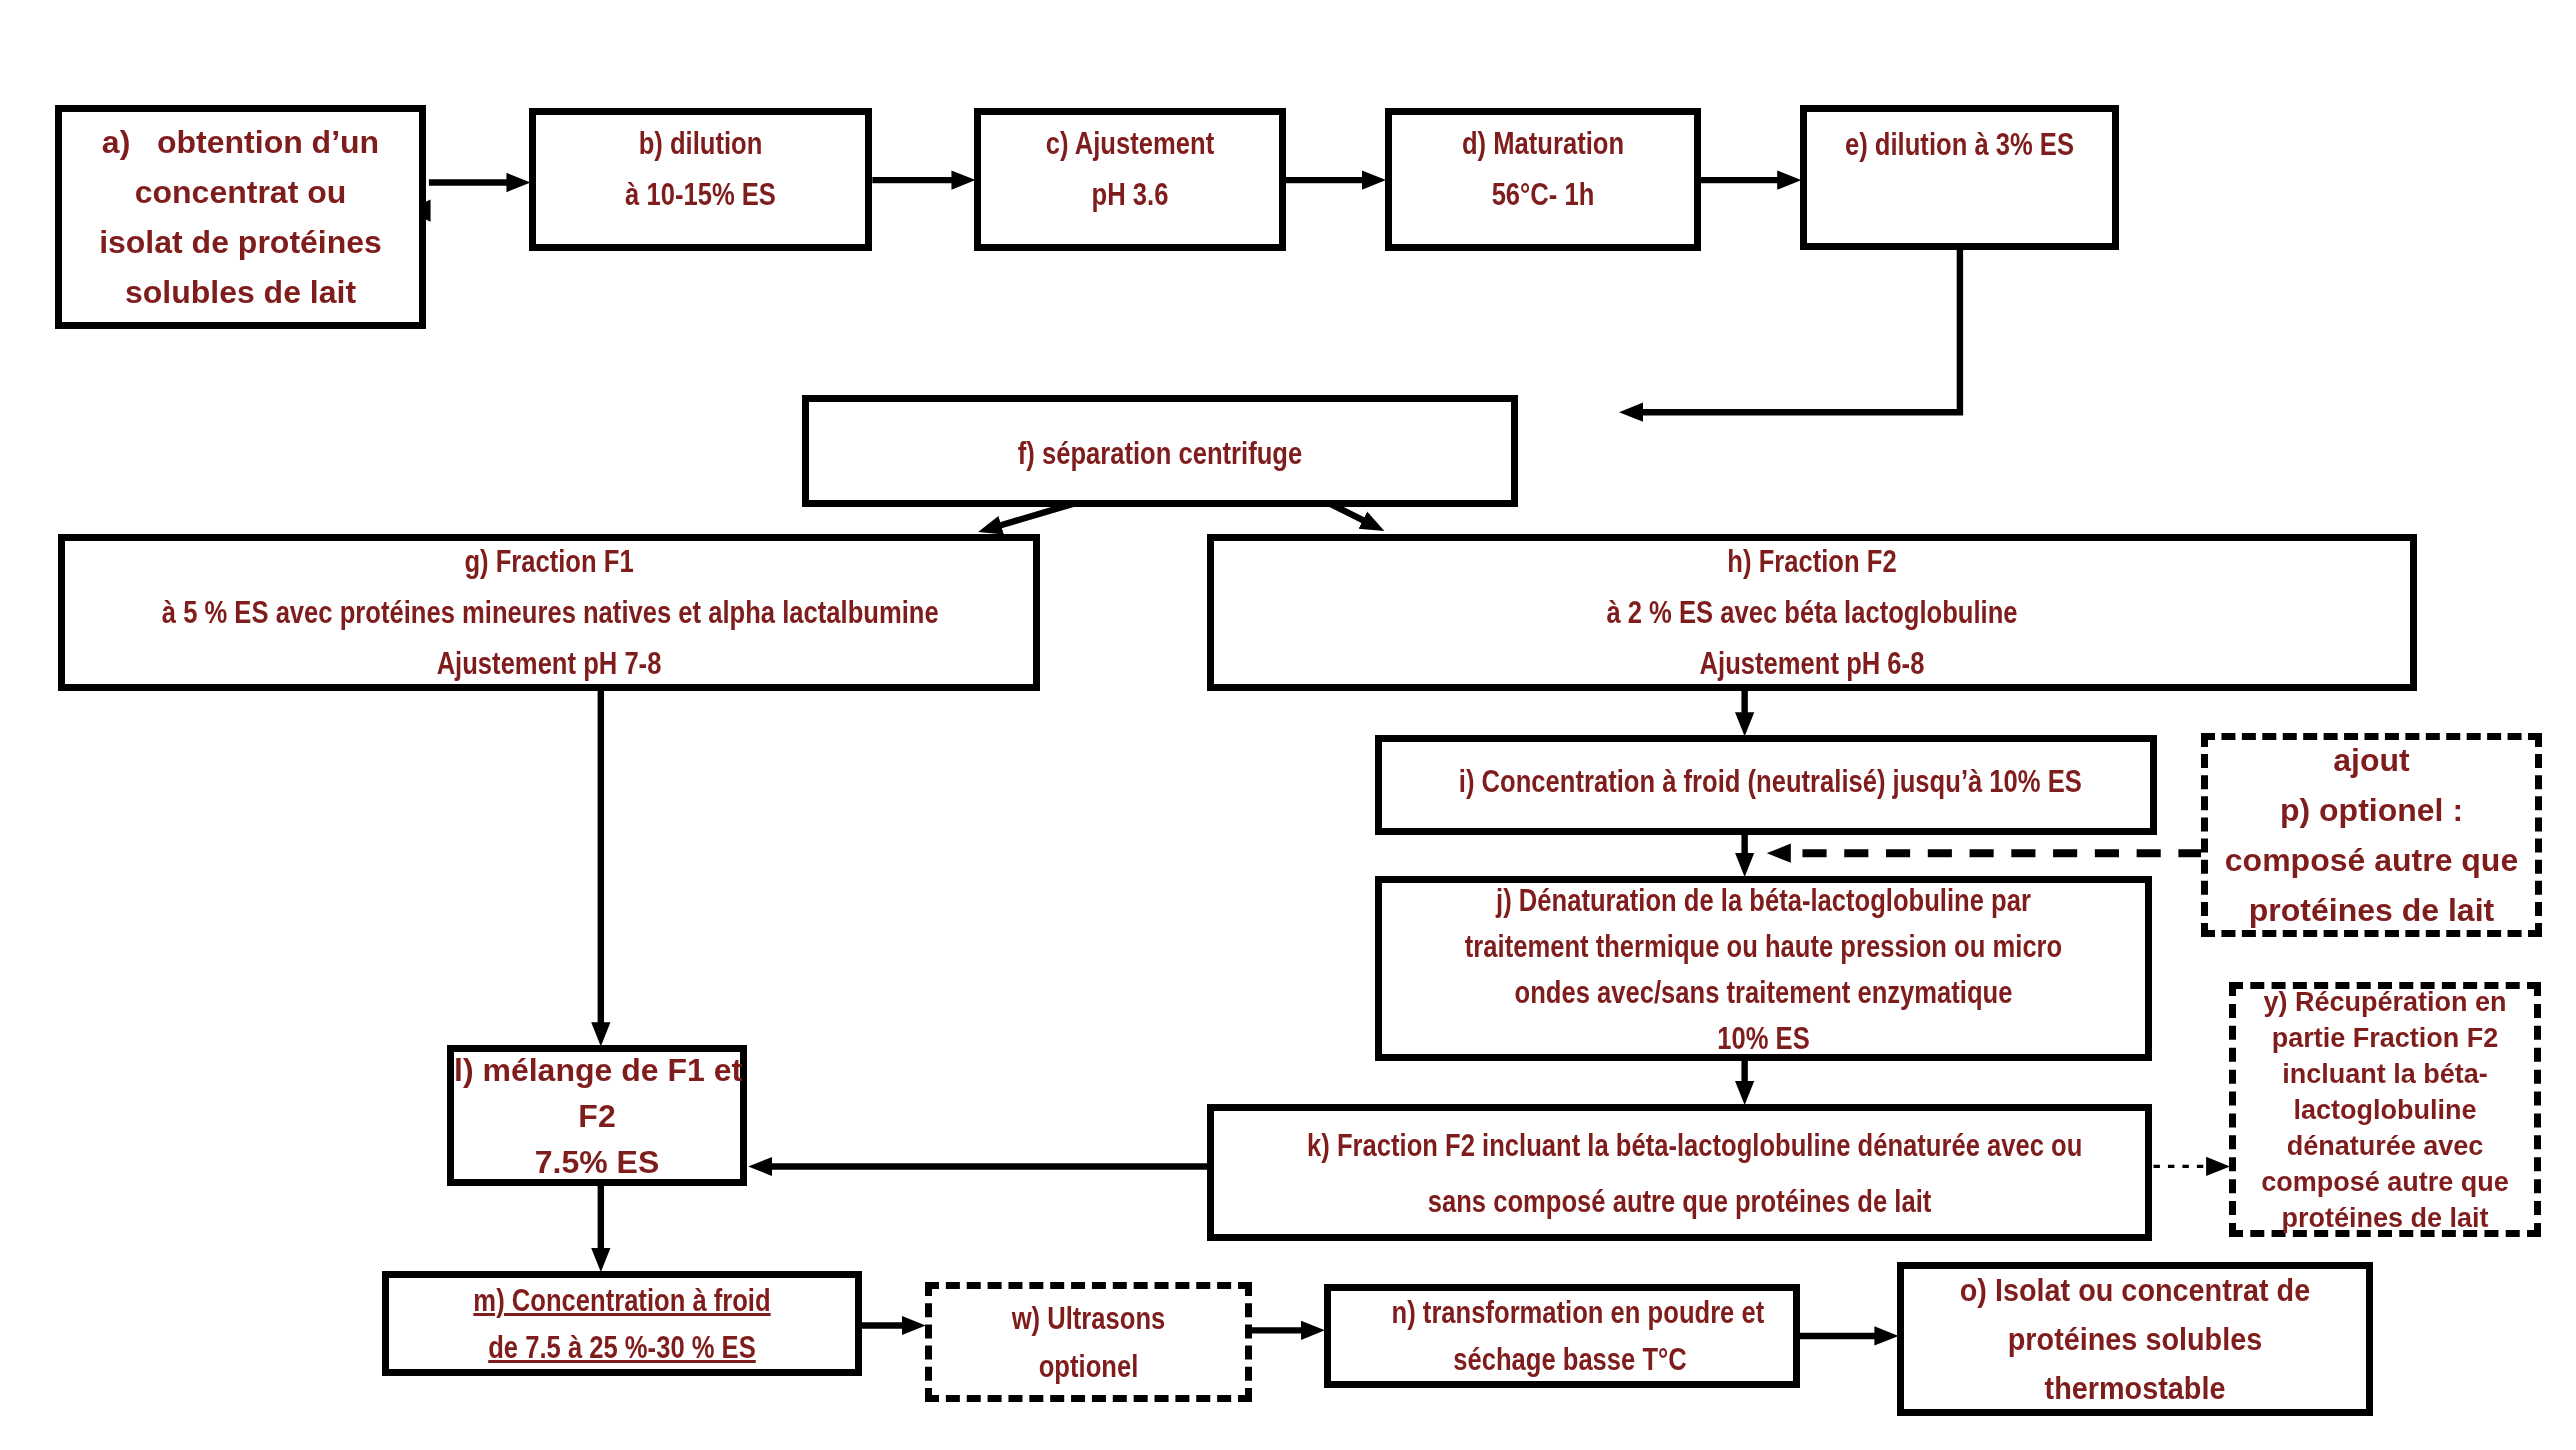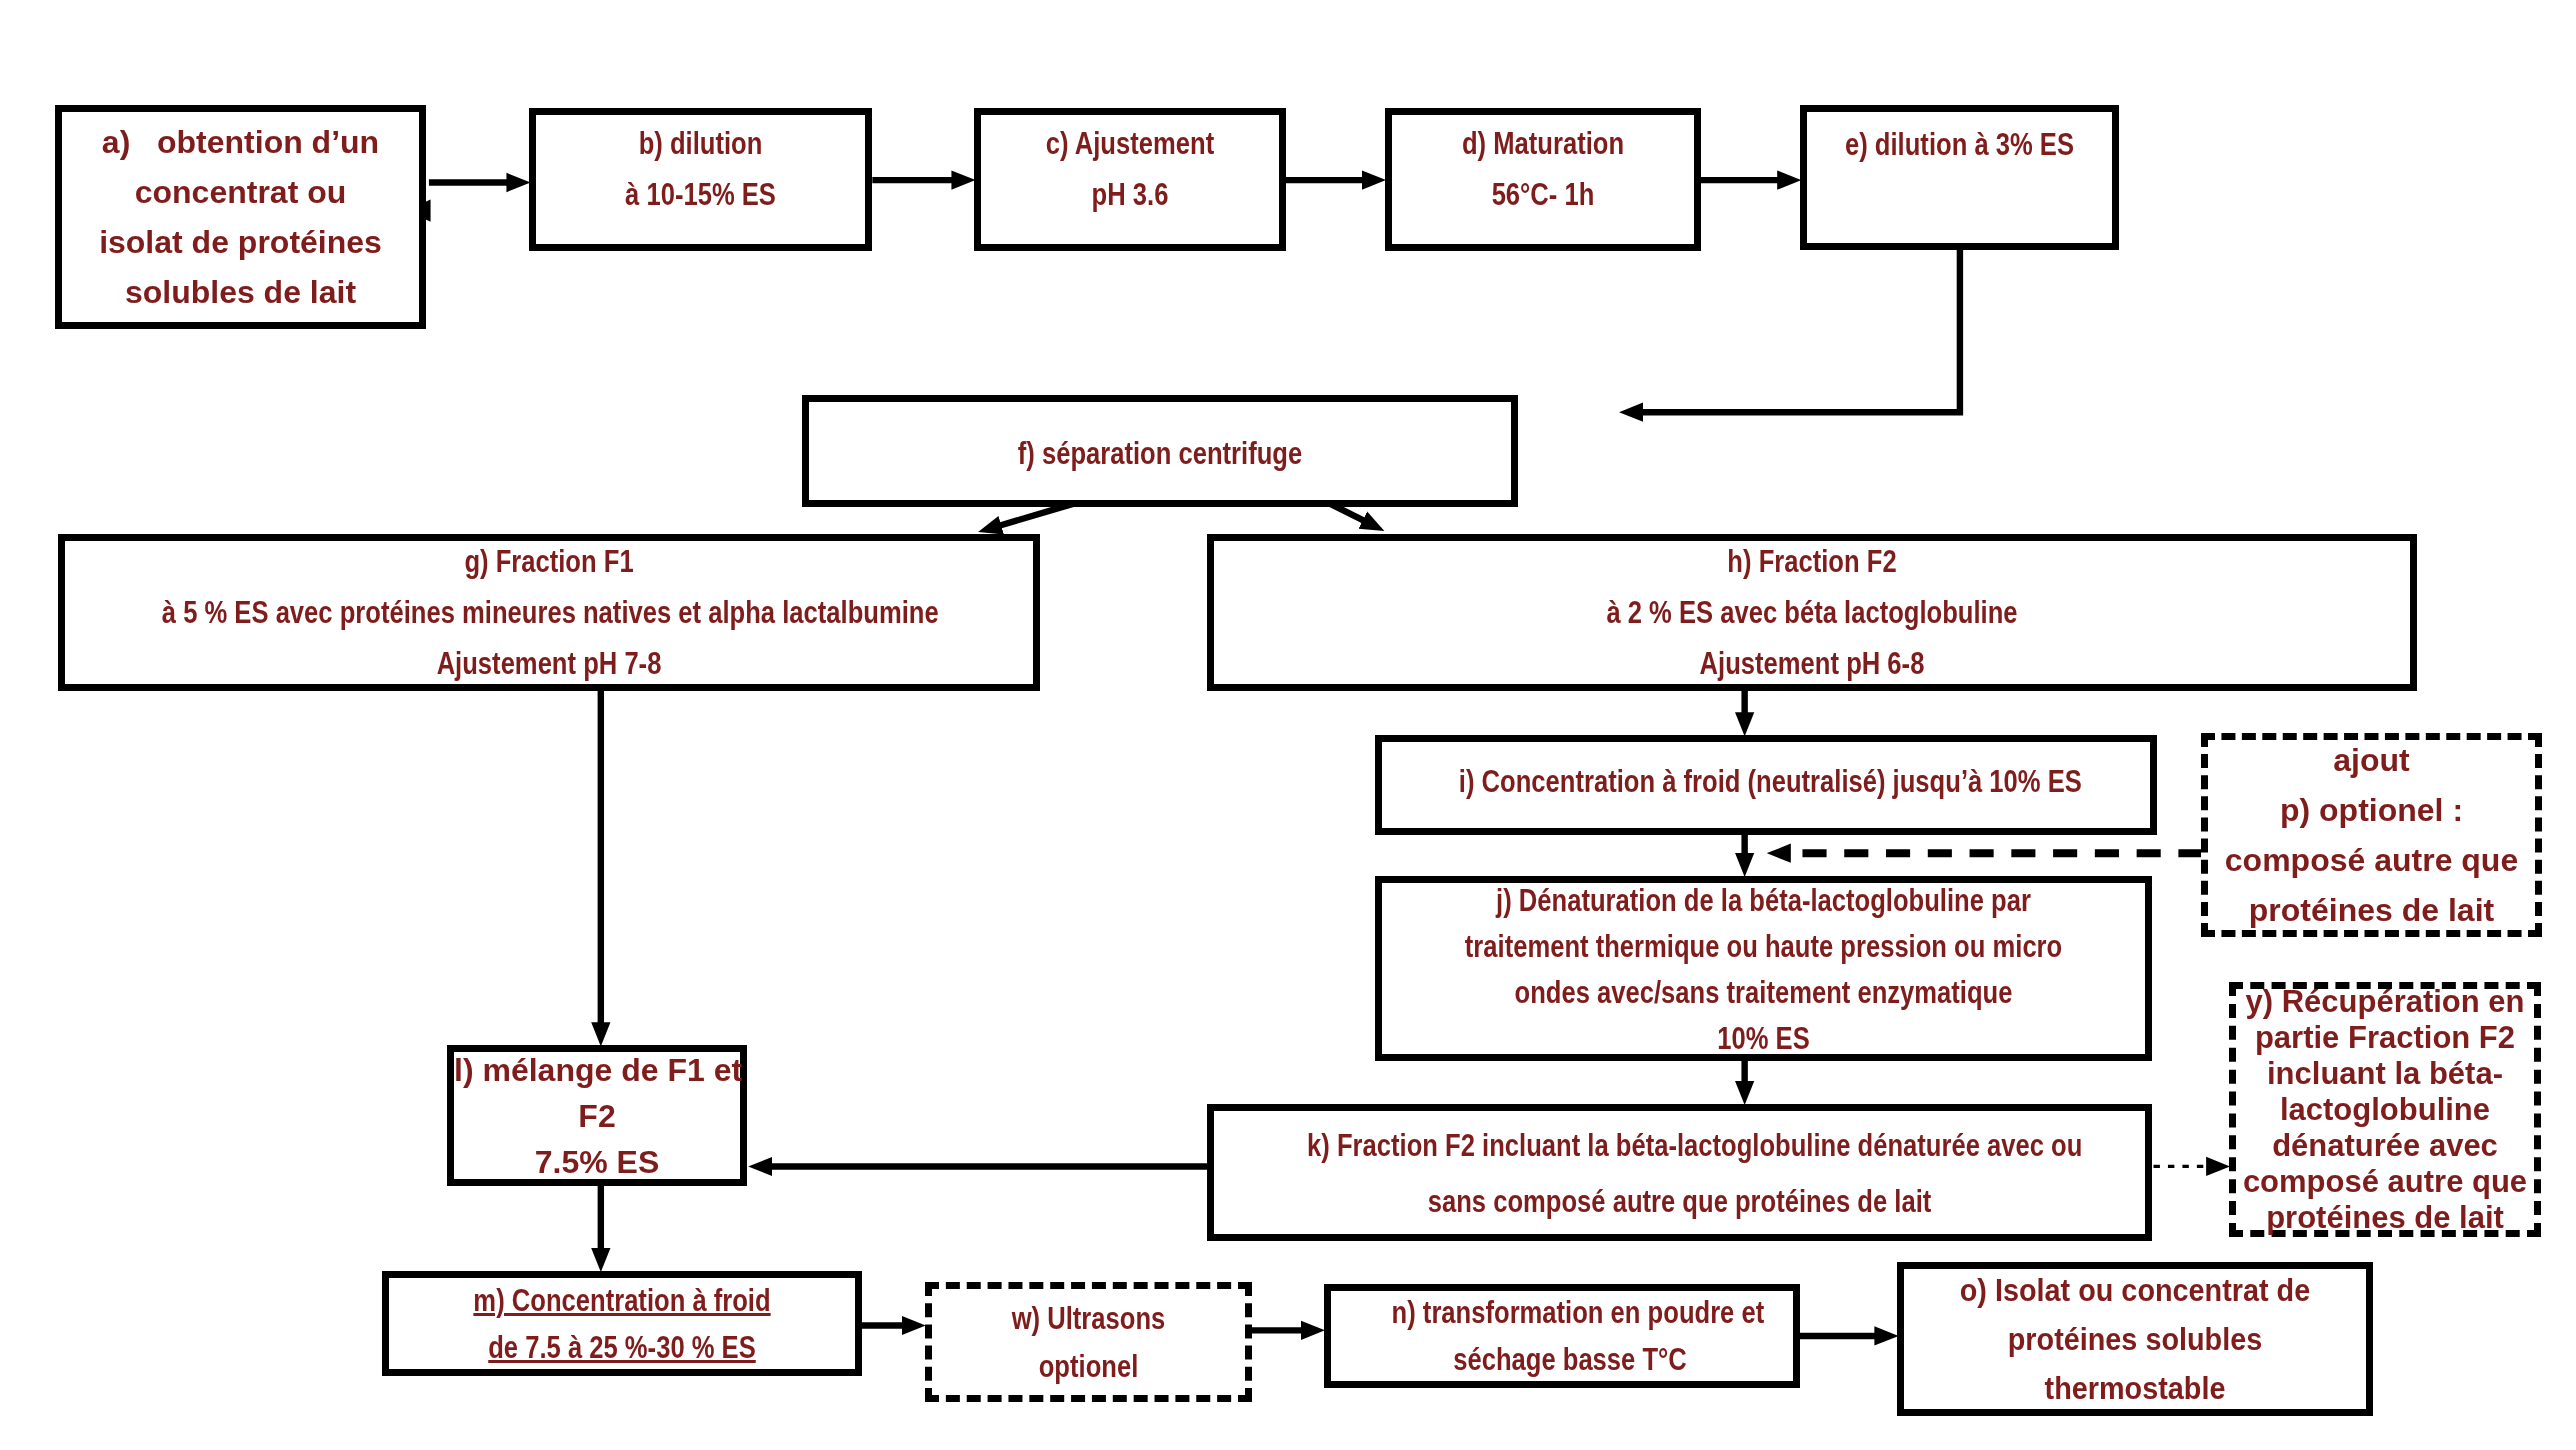--- a/index.html
+++ b/index.html
@@ -52,21 +52,21 @@
   #box-w{left:925px;top:1282px;width:327px;height:120px;}
   #box-n{left:1324px;top:1284px;width:476px;height:104px;padding-left:16px;}
   #box-o{left:1897px;top:1262px;width:476px;height:154px;}
 
   #box-b .txt,#box-c .txt,#box-d .txt{line-height:51px;padding-bottom:21px;}
   #box-e .txt,#box-f .txt{line-height:45px;}
   #box-g .txt,#box-h .txt{line-height:51px;}
   #box-i .txt{line-height:35px;padding-bottom:8px;}
   #box-p .txt{line-height:50px;}
   #box-j .txt{line-height:46px;}
-  #box-y .txt{font-size:31px;line-height:36px;}
+  #box-y .txt{font-size:27px;line-height:36px;}
   #box-l .txt{line-height:46px;}
   #box-k .txt{line-height:56px;}
   #box-m .txt{line-height:47px;}
   #box-w .txt{line-height:48px;}
   #box-n .txt{line-height:47px;}
   #box-o .txt{line-height:49px;}
 
   .stroke{stroke:#000;stroke-width:8;fill:none;}
 </style>
 </head>

